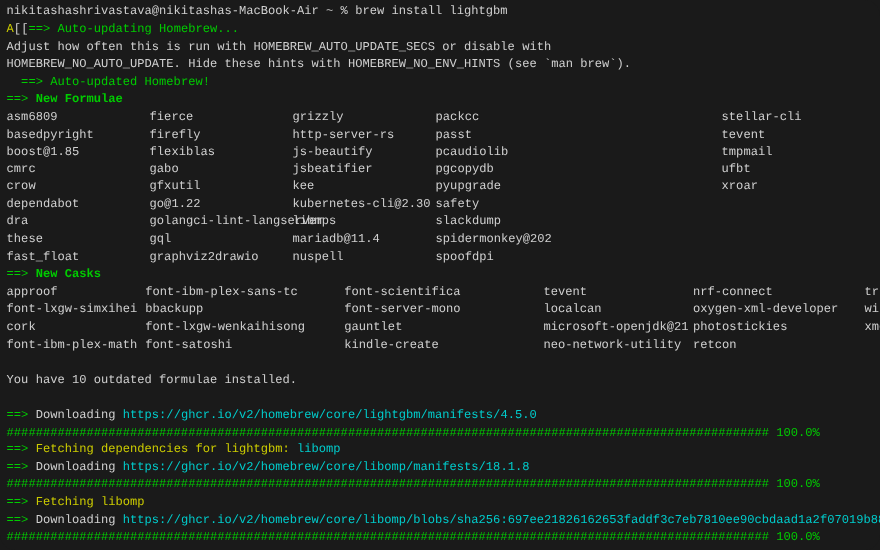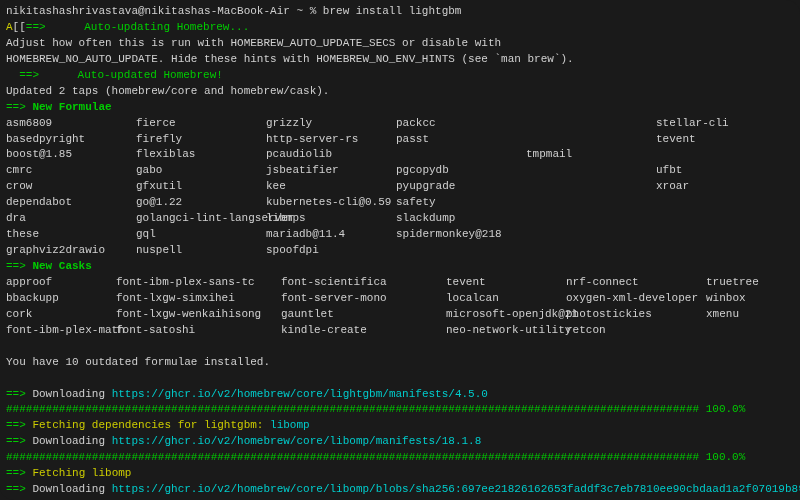--- a/index.html
+++ b/index.html
@@ -21,57 +21,56 @@
       overflow: hidden;
       border-radius: 14px;
     }
     .line {
       white-space: pre;
       display: block;
     }
     .prompt { color: #d0d0d0; }
     .arrow { color: #00cc00; }
     .section-header { color: #00cc00; font-weight: bold; }
-    .highlight-green { color: #00cc00; margin-left: 32px; }
+    .highlight-green { color: #00cc00; }
     .highlight-yellow { color: #cccc00; }
     .text-normal { color: #d0d0d0; }
     .url-text { color: #00cccc; text-align: right; }
     .hash-bar { color: #00cc00; }
     .fetching { color: #cccc00; }
     .dep-name { color: #00cccc; }
     .col-grid {
       display: grid;
       grid-template-columns: repeat(6, 130px);
       gap: 0;
     }
     .col-item {
       color: #d0d0d0;
       font-size: 11px;
       white-space: nowrap;
     }
     .col-grid-casks {
       display: grid;
       grid-template-columns: 110px 165px 165px 120px 140px 90px;
-      gap: 0;
+      gap: 16px;
     }
   </style>
 </head>
 <body>
 
 <div class="terminal">
 
   <span class="line prompt">nikitashashrivastava@nikitashas-MacBook-Air ~ % brew install lightgbm</span>
 
   <span class="line"><span class="highlight-yellow">A</span><span class="text-normal">[[</span><span class="arrow">==&gt;</span><span class="highlight-green"> Auto-updating Homebrew...</span></span>
 
   <span class="line text-normal">Adjust how often this is run with HOMEBREW_AUTO_UPDATE_SECS or disable with</span>
   <span class="line text-normal">HOMEBREW_NO_AUTO_UPDATE. Hide these hints with HOMEBREW_NO_ENV_HINTS (see `man brew`).</span>
 
   <span class="line">  <span class="arrow">==&gt;</span><span class="highlight-green"> Auto-updated Homebrew!</span></span>
-  <span class="line text-normal">Updated 2 taps (homebrew/core and homebrew/cask).</span>
 
   <span class="line"><span class="arrow">==&gt;</span><span class="section-header"> New Formulae</span></span>
 
   <div class="col-grid">
     <span class="col-item">asm6809</span>
     <span class="col-item">fierce</span>
     <span class="col-item">grizzly</span>
     <span class="col-item">packcc</span>
     <span class="col-item"></span>
     <span class="col-item">stellar-cli</span>
@@ -80,20 +79,21 @@
     <span class="col-item">basedpyright</span>
     <span class="col-item">firefly</span>
     <span class="col-item">http-server-rs</span>
     <span class="col-item">passt</span>
     <span class="col-item"></span>
     <span class="col-item">tevent</span>
   </div>
   <div class="col-grid">
     <span class="col-item">boost@1.85</span>
     <span class="col-item">flexiblas</span>
+    <span class="col-item">js-beautify</span>
     <span class="col-item">pcaudiolib</span>
     <span class="col-item"></span>
     <span class="col-item">tmpmail</span>
   </div>
   <div class="col-grid">
     <span class="col-item">cmrc</span>
     <span class="col-item">gabo</span>
     <span class="col-item">jsbeatifier</span>
     <span class="col-item">pgcopydb</span>
     <span class="col-item"></span>
@@ -103,62 +103,63 @@
     <span class="col-item">crow</span>
     <span class="col-item">gfxutil</span>
     <span class="col-item">kee</span>
     <span class="col-item">pyupgrade</span>
     <span class="col-item"></span>
     <span class="col-item">xroar</span>
   </div>
   <div class="col-grid">
     <span class="col-item">dependabot</span>
     <span class="col-item">go@1.22</span>
-    <span class="col-item">kubernetes-cli@0.59</span>
+    <span class="col-item">kubernetes-cli@2.30</span>
     <span class="col-item">safety</span>
     <span class="col-item"></span>
     <span class="col-item"></span>
   </div>
   <div class="col-grid">
     <span class="col-item">dra</span>
     <span class="col-item">golangci-lint-langserver</span>
     <span class="col-item">libmps</span>
     <span class="col-item">slackdump</span>
     <span class="col-item"></span>
     <span class="col-item"></span>
   </div>
   <div class="col-grid">
     <span class="col-item">these</span>
     <span class="col-item">gql</span>
     <span class="col-item">mariadb@11.4</span>
-    <span class="col-item">spidermonkey@218</span>
+    <span class="col-item">spidermonkey@202</span>
     <span class="col-item"></span>
     <span class="col-item"></span>
   </div>
   <div class="col-grid">
+    <span class="col-item">fast_float</span>
     <span class="col-item">graphviz2drawio</span>
     <span class="col-item">nuspell</span>
     <span class="col-item">spoofdpi</span>
     <span class="col-item"></span>
     <span class="col-item"></span>
   </div>
 
   <span class="line"><span class="arrow">==&gt;</span><span class="section-header"> New Casks</span></span>
 
   <div class="col-grid-casks">
     <span class="col-item">approof</span>
     <span class="col-item">font-ibm-plex-sans-tc</span>
     <span class="col-item">font-scientifica</span>
     <span class="col-item">tevent</span>
     <span class="col-item">nrf-connect</span>
     <span class="col-item">truetree</span>
   </div>
   <div class="col-grid-casks">
+    <span class="col-item">font-lxgw-simxihei</span>
     <span class="col-item">bbackupp</span>
-    <span class="col-item">font-lxgw-simxihei</span>
     <span class="col-item">font-server-mono</span>
     <span class="col-item">localcan</span>
     <span class="col-item">oxygen-xml-developer</span>
     <span class="col-item">winbox</span>
   </div>
   <div class="col-grid-casks">
     <span class="col-item">cork</span>
     <span class="col-item">font-lxgw-wenkaihisong</span>
     <span class="col-item">gauntlet</span>
     <span class="col-item">microsoft-openjdk@21</span>

